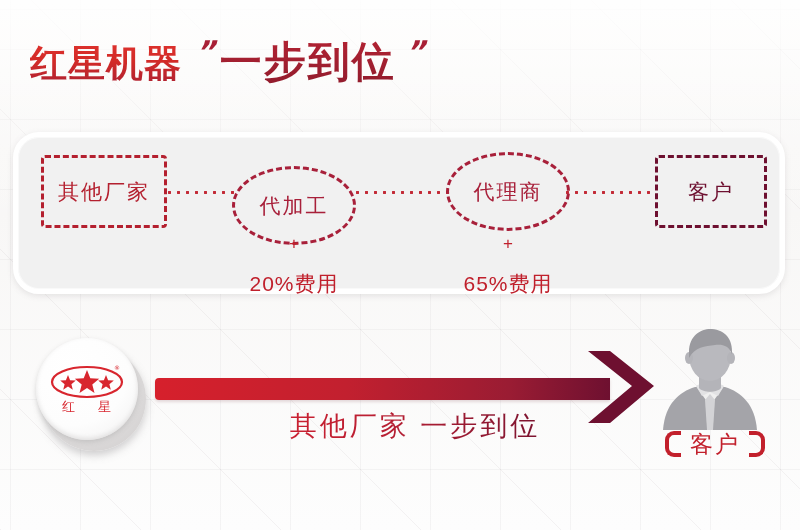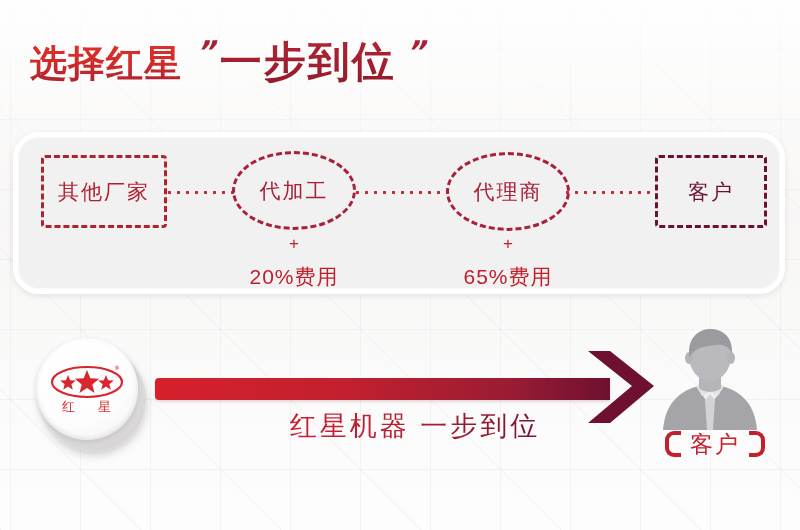--- a/index.html
+++ b/index.html
@@ -82,21 +82,21 @@
   .node.ellipse{
     border:3px dashed #a8203a;border-radius:50%;
   }
   .node.ellipse .node-label{color:#a8203a;}
 
   .fee{
     position:absolute;text-align:center;color:#c0202c;
     font-family:"Liberation Sans","DejaVu Sans",sans-serif;
   }
   .fee .plus{font-size:17px;line-height:17px;}
-  .fee .amt{font-size:21px;line-height:26px;letter-spacing:1px;margin-top:12px;}
+  .fee .amt{font-size:21px;line-height:26px;letter-spacing:1px;margin-top:19px;}
 
   .conn{
     position:absolute;height:3px;top:54px;
     background-image:radial-gradient(circle, #c22a36 1.4px, rgba(0,0,0,0) 1.6px);
     background-size:9px 3px;background-repeat:repeat-x;
   }
 
   
   .logo-wrap{
     position:absolute;left:36px;top:338px;width:108px;height:108px;
@@ -148,39 +148,39 @@
 </style>
 </head>
 <body>
 
 <div id="stage">
 
   <div class="bg-grid"></div>
   <div class="bg-fade"></div>
 
   <div class="headline">
-    <span class="hl-main">选择红星</span>
+    <span class="hl-main">红星机器</span>
     <span class="hl-gap"></span>
     <span class="quote open">”</span>
     <span class="hl-emph">一步到位</span>
     <span class="quote close">”</span>
   </div>
 
   <div class="panel">
     <div class="flow">
 
       <div class="conn" style="left:147px;width:70px;"></div>
       <div class="conn" style="left:335px;width:98px;"></div>
       <div class="conn" style="left:545px;width:92px;"></div>
 
       <div class="node rect" style="left:23px;top:18px;width:126px;height:73px;">
         <span class="node-label">其他厂家</span>
       </div>
 
-      <div class="node ellipse" style="left:214px;top:14px;width:124px;height:79px;">
+      <div class="node ellipse" style="left:214px;top:29px;width:124px;height:79px;">
         <span class="node-label">代加工</span>
       </div>
       <div class="fee" style="left:214px;top:98px;width:124px;">
         <div class="plus">+</div>
         <div class="amt">20%费用</div>
       </div>
 
       <div class="node ellipse" style="left:428px;top:15px;width:124px;height:79px;">
         <span class="node-label">代理商</span>
       </div>
@@ -216,21 +216,21 @@
   </div>
 
   <div class="arrow">
     <div class="arrow-bar"></div>
     <svg width="90" height="86" viewBox="0 0 90 86" style="position:absolute;left:425px;top:-30px;" aria-hidden="true">
       <path d="M8 6 L52 41 L8 78 L30 78 L74 41 L30 6 Z" fill="#6e1030"></path>
     </svg>
   </div>
 
   <div class="tagline">
-    <span>红星机器 一步到位</span>
+    <span>其他厂家 一步到位</span>
   </div>
 
   <div class="person">
     <svg viewBox="0 0 110 110" width="110" height="110" aria-hidden="true">
 
       <path d="M8 110 C10 84 24 72 40 67 L70 67 C86 72 100 84 102 110 Z" fill="#a4a4a9"></path>
 
       <path d="M41 66 L55 86 L69 66 L63 63 L55 72 L47 63 Z" fill="#efefef"></path>
 
       <path d="M41 66 L47 63 L55 72 L47 76 Z" fill="#e2e2e4"></path>

